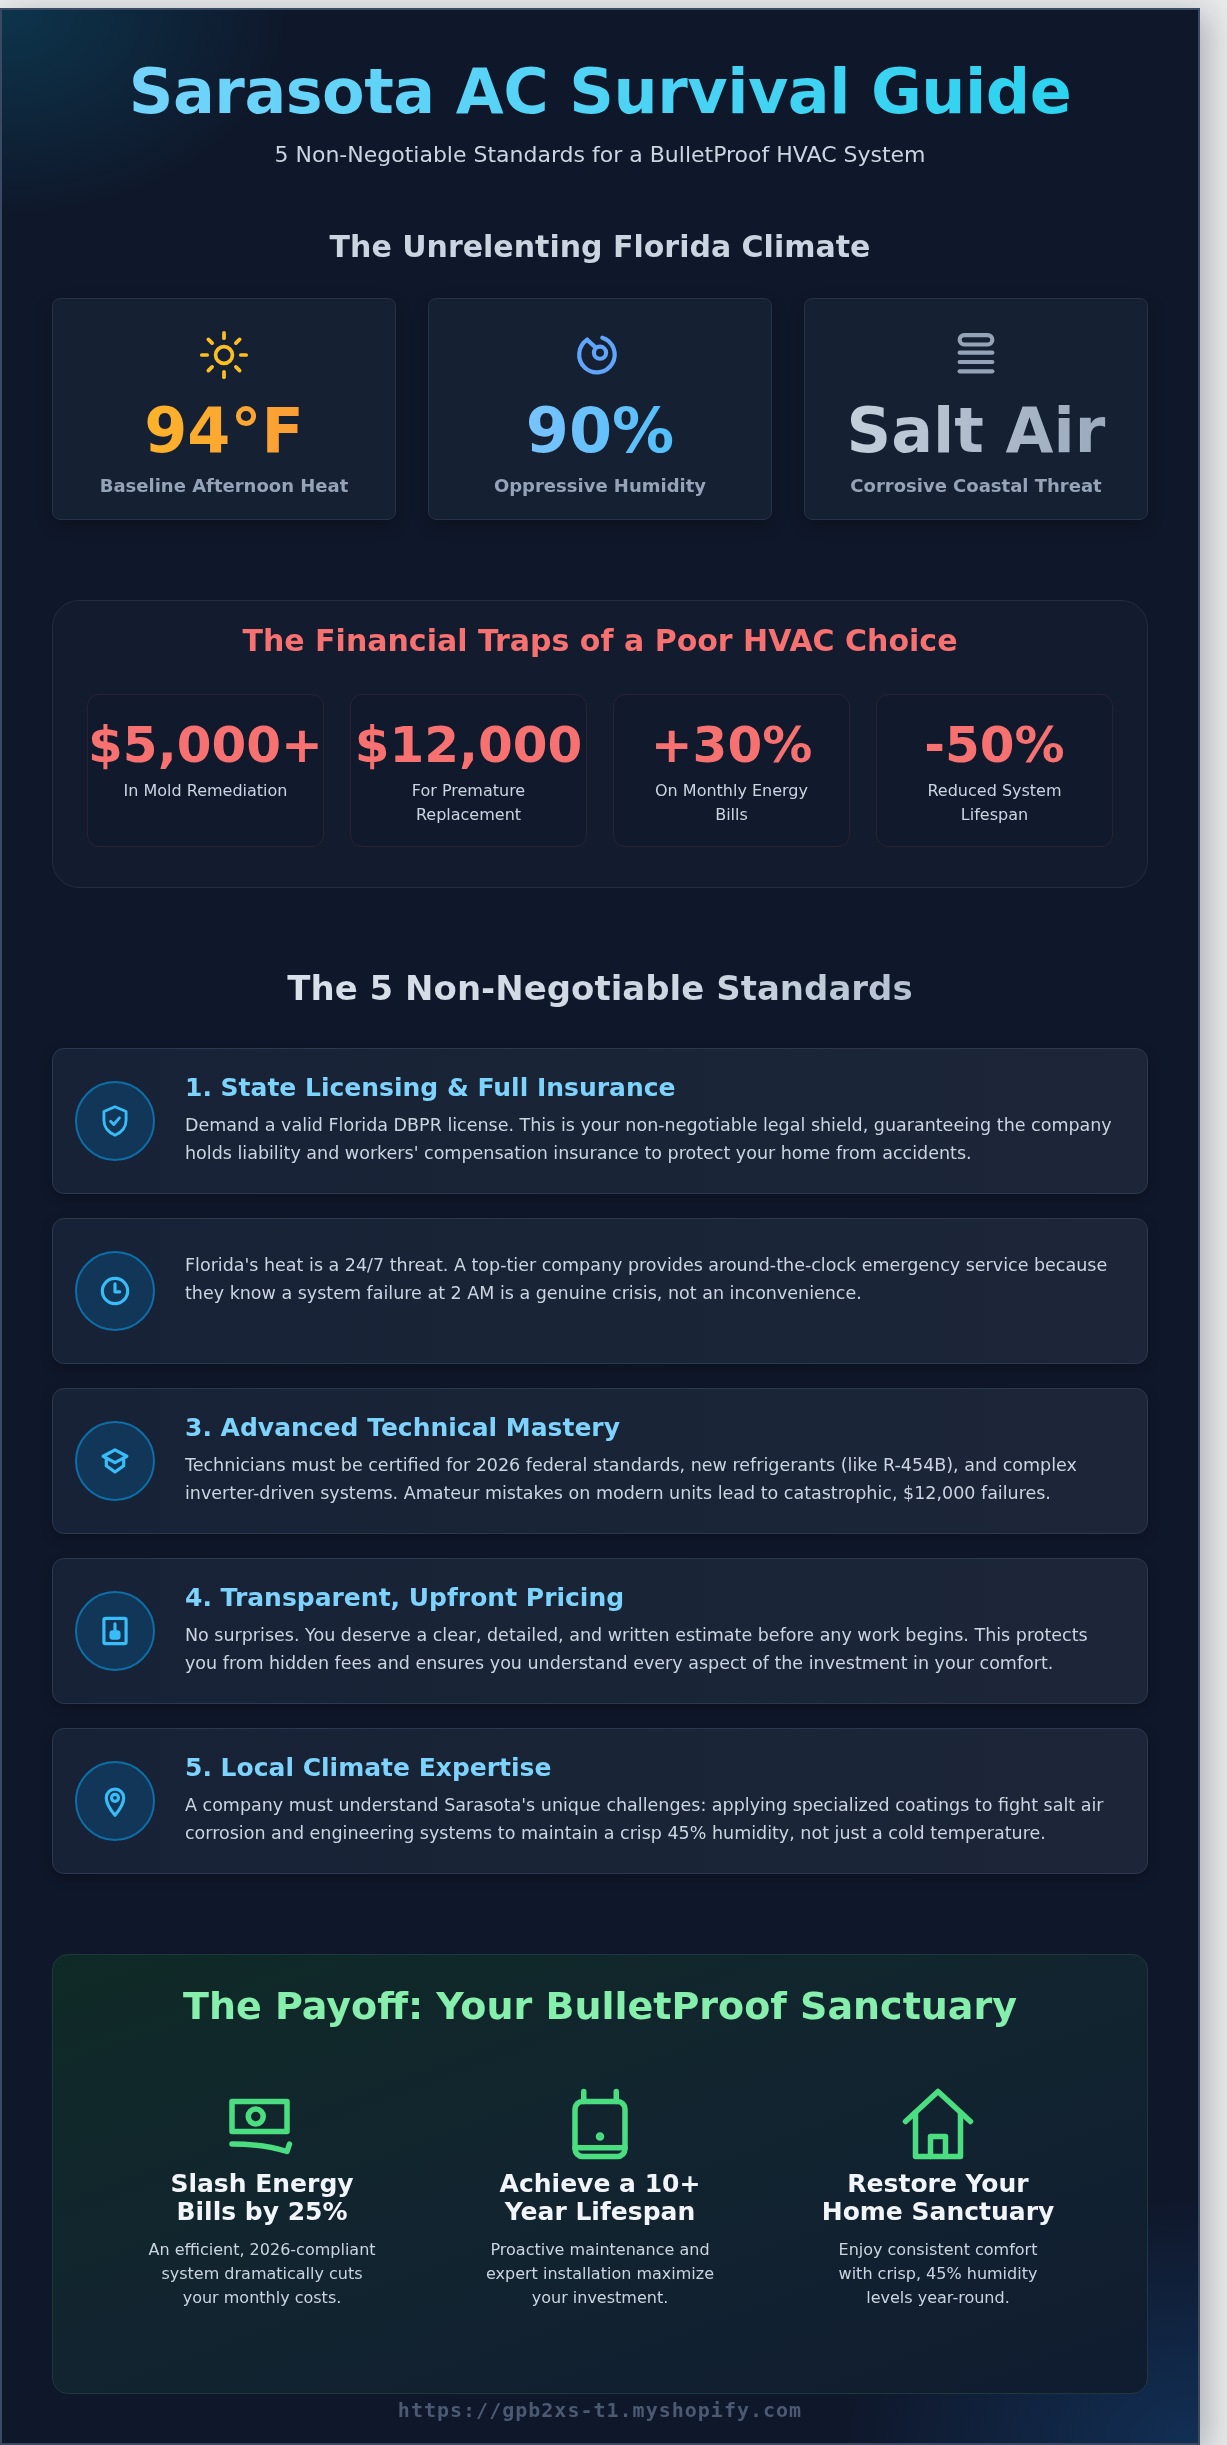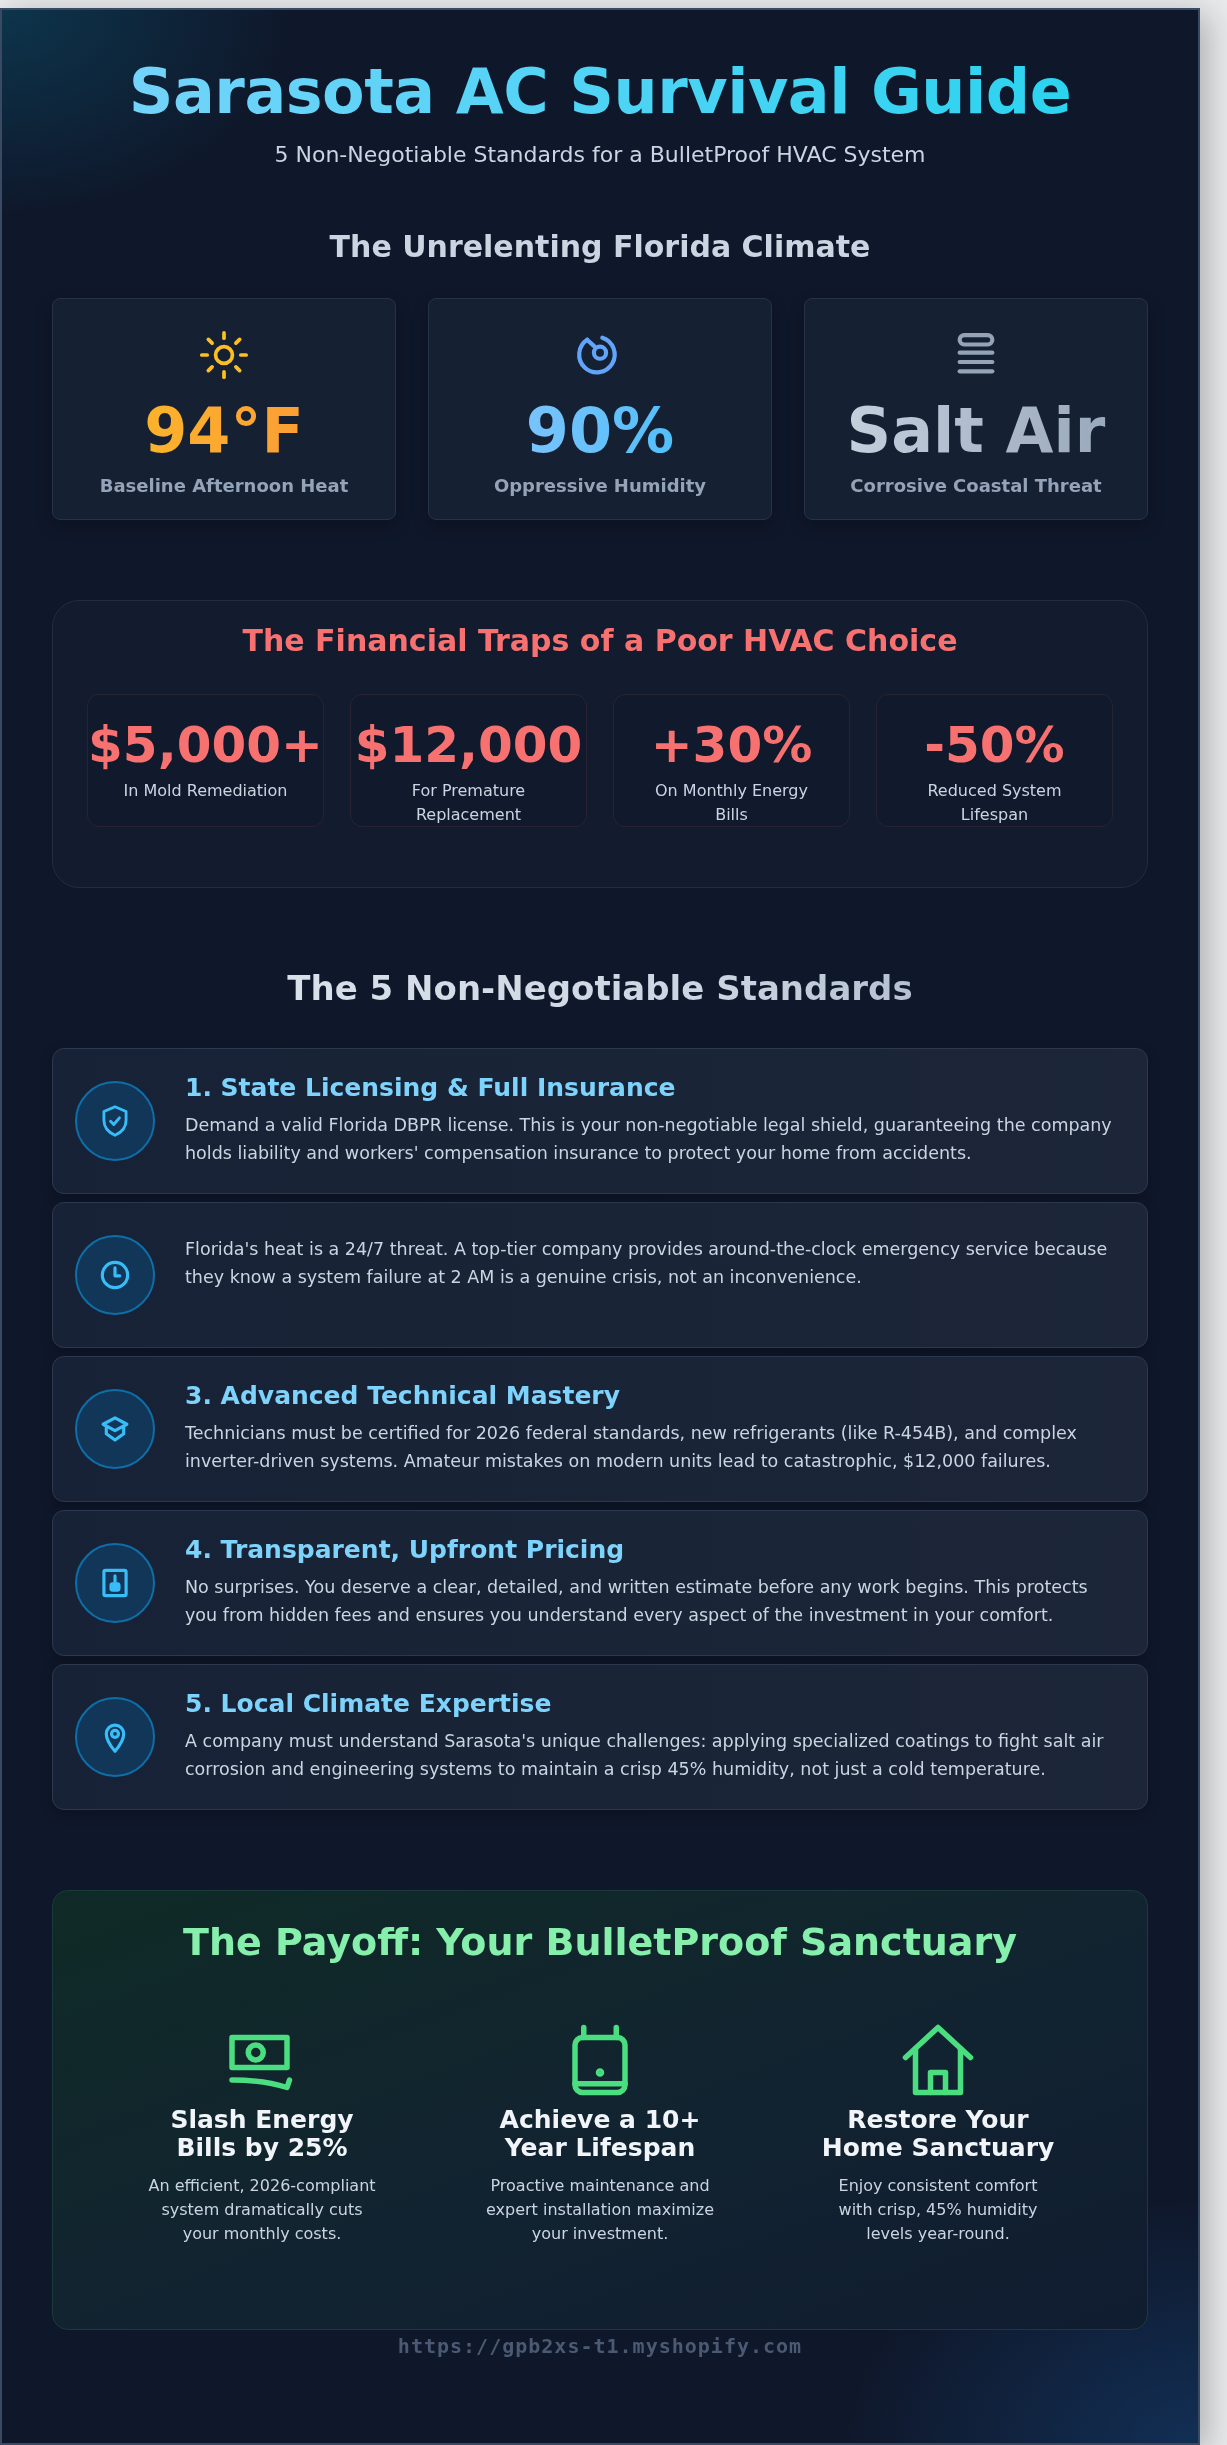--- a/index.html
+++ b/index.html
@@ -40,30 +40,30 @@
     .v-salt { background-image: linear-gradient(90deg, #cbd5e1, #94a3b8); }
     .climate-label { font-size: 18px; font-weight: bold; color: #94a3b8; margin-top: 8px; }
 
     .traps {
       margin: 80px 50px 0 50px; height: 288px; border: 1px solid #262b3d; border-radius: 27px;
       background: #131b2e; padding-top: 22px;
     }
     .traps-title { text-align: center; font-size: 30px; font-weight: bold; color: #f87171; }
     .traps-grid { display: flex; gap: 26px; margin: 36px 34px 0 34px; }
     .trap-card {
-      flex: 1; height: 133px; border: 1px solid #2a2230; border-radius: 12px;
+      flex: 1; height: 153px; border: 1px solid #2a2230; border-radius: 12px;
       background: #111a2c; text-align: center; padding-top: 20px;
     }
     .trap-value { font-size: 50px; font-weight: bold; color: #f87171; line-height: 60px; white-space: nowrap; }
     .trap-label { font-size: 16px; color: #cbd5e1; line-height: 24px; margin-top: 4px; padding: 0 28px; }
 
     .standards-title { margin-top: 80px; font-size: 34px;
       background: linear-gradient(90deg, #e2e8f0, #cbd5e1 60%, #94a3b8);
       -webkit-background-clip: text; background-clip: text; color: transparent; }
-    .standards { margin: 40px 50px 4px 50px; display: flex; flex-direction: column; gap: 8px; }
+    .standards { margin: 40px 50px 4px 50px; display: flex; flex-direction: column; gap: 24px; }
     .std-card {
       height: 146px; border: 1px solid #2b3850; border-radius: 12px;
       background: linear-gradient(90deg, #172236, #1c2638);
       display: flex; align-items: flex-start; padding: 24px 30px 0 22px;
       box-shadow: 0 4px 12px rgba(0,0,0,0.25);
     }
     .std-icon {
       flex: 0 0 80px; width: 80px; height: 80px; border-radius: 50%;
       border: 2px solid #0e6ea8; background: #123657;
       display: flex; align-items: center; justify-content: center; margin-top: 8px;

